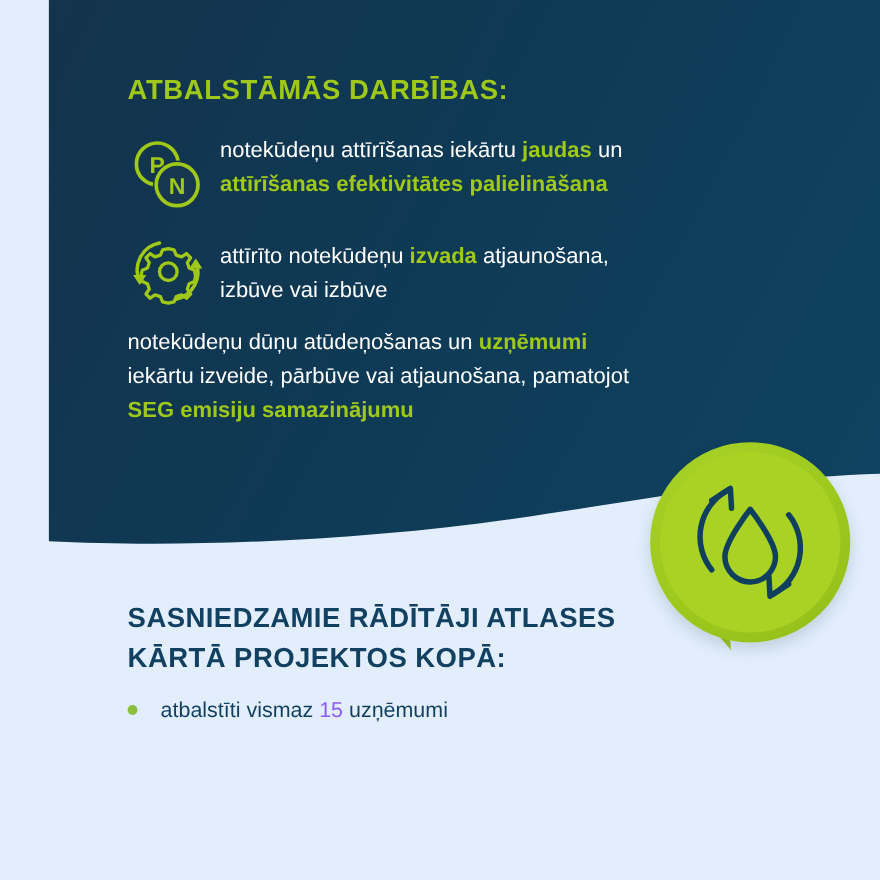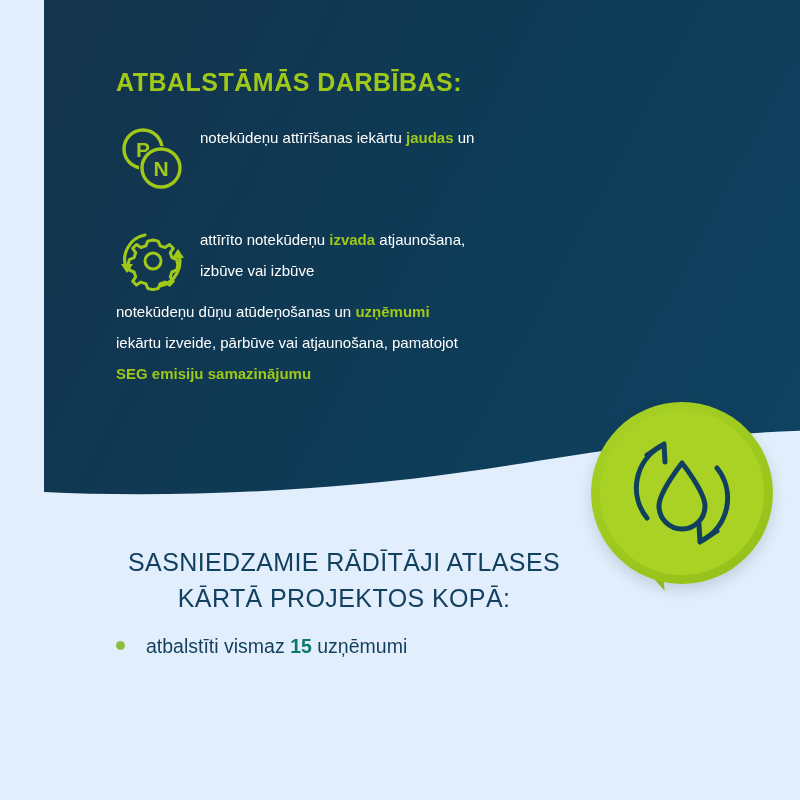--- a/index.html
+++ b/index.html
@@ -23,27 +23,27 @@
   
   .top-title{
     position:absolute;left:72px;top:68px;
     font-size:25px;font-weight:bold;letter-spacing:.5px;
     color:#9fc818;white-space:nowrap;
   }
 
   .item{position:absolute;left:72px;display:flex;align-items:flex-start;}
   .item .ico{width:84px;flex:0 0 84px;padding-top:2px;}
   .item .txt{
-    color:#ffffff;font-size:15px;line-height:31px;
+    color:#ffffff;font-size:20px;line-height:31px;
     max-width:610px;font-weight:normal;
   }
   .item .txt b{color:#9fc818;font-weight:bold;}
 
   .item-1{top:122px;}
-  .item-2{top:224px;}
+  .item-2{top:210px;align-items:center;}
   .item-3{top:296px;}
 
   
   .badge{position:absolute;left:547px;top:402px;width:182px;height:212px;}
   .badge .tail{
     position:absolute;left:18px;top:118px;width:0;height:0;
     border-left:0 solid transparent;
     border-right:52px solid #9ec91e;
     border-top:0 solid transparent;
     border-bottom:74px solid transparent;
@@ -55,36 +55,36 @@
     box-shadow:0 6px 14px rgba(16,50,74,.16);
   }
   .badge .inner{
     position:absolute;left:9px;top:9px;width:164px;height:164px;border-radius:50%;
     background:#a9d224;
   }
   .badge svg{position:absolute;left:28px;top:28px;}
 
   
   .bot-title{
-    position:absolute;left:84px;top:544px;
-    font-size:25px;font-weight:normal;letter-spacing:.4px;
-    color:#124061;line-height:36px;text-align:center;
+    position:absolute;left:72px;top:544px;
+    font-size:25px;font-weight:bold;letter-spacing:.4px;
+    color:#124061;line-height:36px;
   }
   .bot-list{position:absolute;left:72px;top:630px;width:650px;}
   .bot-li{display:flex;align-items:flex-start;margin-bottom:10px;}
   .bot-li .dot{
     flex:0 0 30px;display:flex;justify-content:flex-start;padding-top:11px;
   }
   .bot-li .dot i{
     display:block;width:9px;height:9px;border-radius:50%;background:#8cbf3f;
   }
   .bot-li .t{
     color:#123f5e;font-size:19.5px;line-height:33px;font-weight:normal;
   }
-  .bot-li .t b{font-weight:bold;color:#0f766e;}
+  .bot-li .t b{font-weight:normal;color:#8b5cf6;}
 </style>
 </head>
 <body>
 
 <div class="canvas">
 
   <div class="bg-light"></div>
   <div class="bg-dark"></div>
 
   <div class="top-title">ATBALSTĀMĀS DARBĪBAS:</div>
@@ -95,20 +95,21 @@
         <circle cx="27" cy="25" r="19" fill="none" stroke="#9fc818" stroke-width="3.4"></circle>
         <text x="27" y="33" font-family="Liberation Sans, sans-serif" font-size="21" font-weight="bold" fill="#9fc818" text-anchor="middle">P</text>
         <circle cx="27" cy="25" r="19" fill="none" stroke="#14334c" stroke-width="0"></circle>
         <circle cx="45" cy="44" r="22" fill="#16374f" stroke="none"></circle>
         <circle cx="45" cy="44" r="19" fill="none" stroke="#9fc818" stroke-width="3.4"></circle>
         <text x="45" y="52" font-family="Liberation Sans, sans-serif" font-size="21" font-weight="bold" fill="#9fc818" text-anchor="middle">N</text>
       </svg>
     </div>
     <div class="txt">
       <span>notekūdeņu attīrīšanas iekārtu </span><b>jaudas</b><span> un</span><br>
+      <b>attīrīšanas efektivitātes palielināšana</b>
     </div>
   </div>
 
   <div class="item item-2">
     <div class="ico">
       <svg width="74" height="70" viewBox="0 0 74 70">
         <path d="M11,44 A25,25 0 0 1 29,9" fill="none" stroke="#9fc818" stroke-width="3.2" stroke-linecap="round"></path>
         <path d="M62,26 A25,25 0 0 1 44,60" fill="none" stroke="#9fc818" stroke-width="3.2" stroke-linecap="round"></path>
         <path d="M5,38 L11,47 L17,38 Z" fill="#9fc818"></path>
         <path d="M68,32 L62,23 L56,32 Z" fill="#9fc818"></path>

